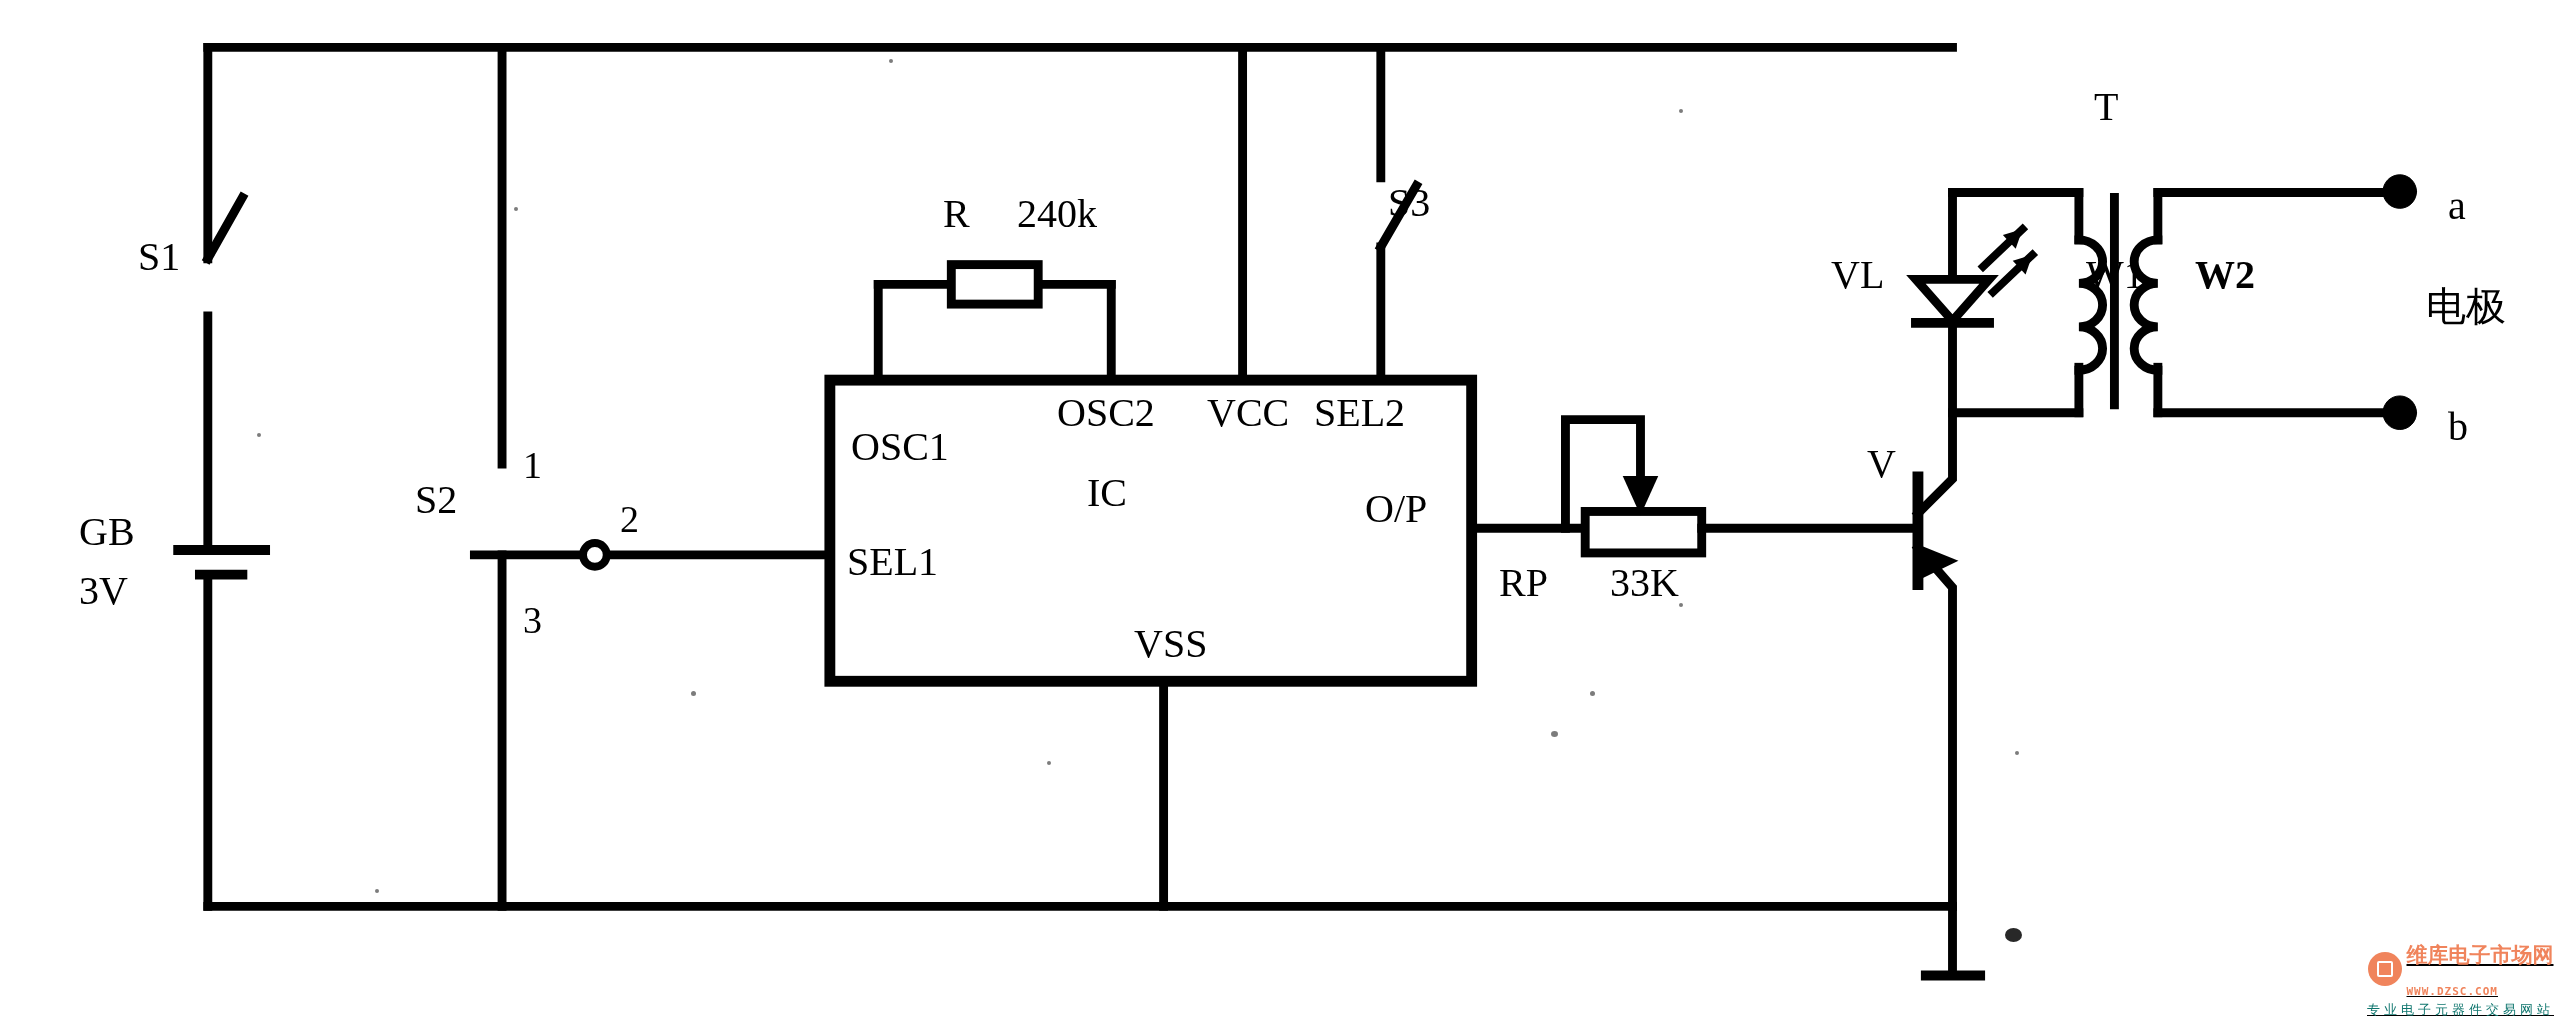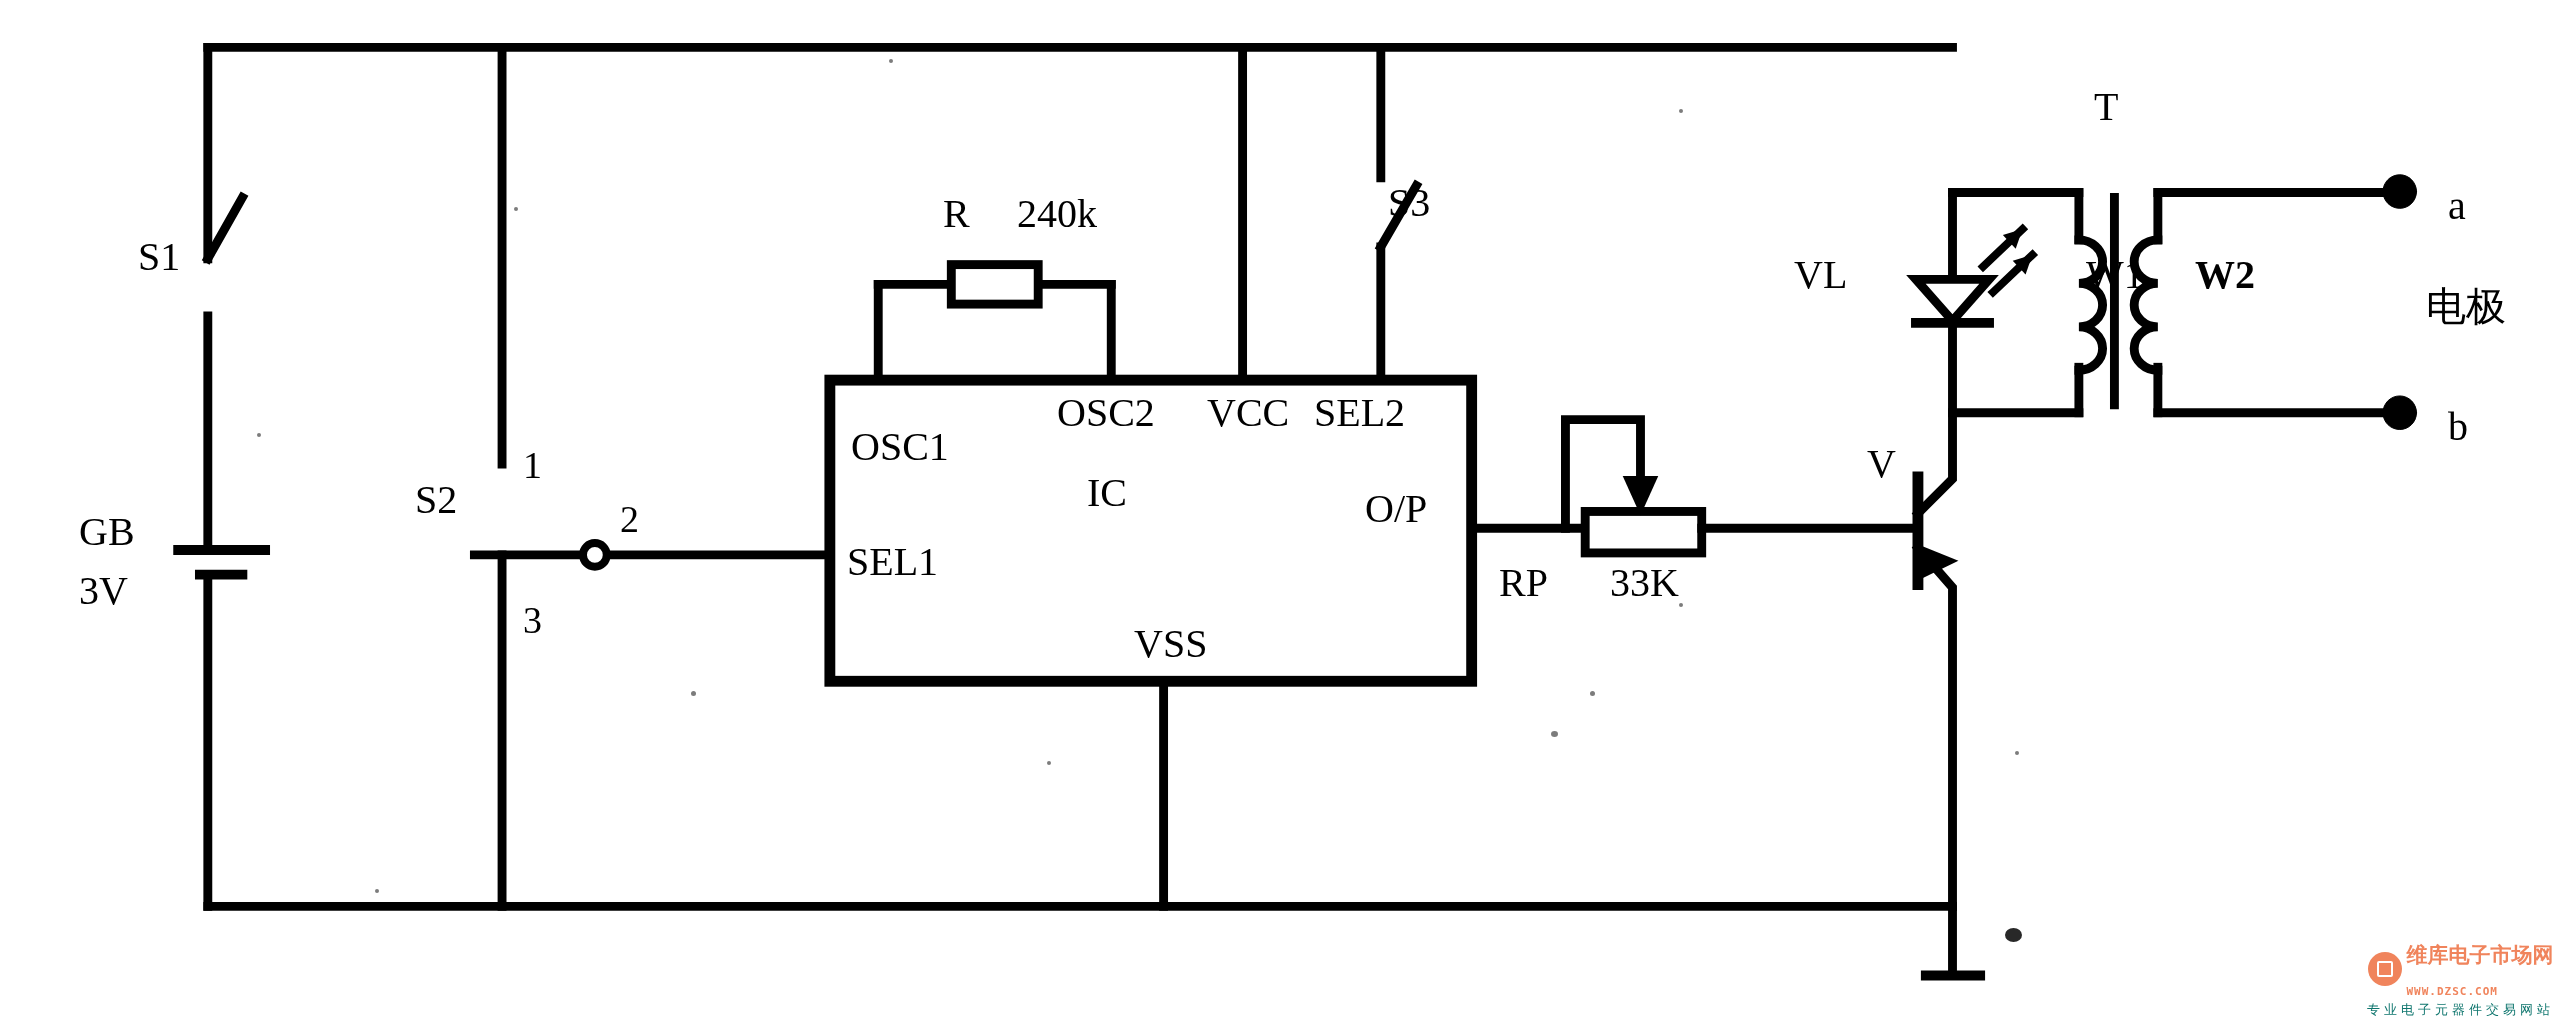--- a/index.html
+++ b/index.html
@@ -37,20 +37,21 @@
   #watermark {
     position: absolute;
     left: 2349px;
     top: 948px;
     width: 223px;
     height: 63px;
     display: flex;
     flex-direction: column;
     align-items: center;
     justify-content: center;
+    text-decoration: underline;
   }
   #wm-row {
     display: flex;
     align-items: center;
     gap: 5px;
   }
   #wm-badge {
     width: 34px;
     height: 34px;
     border-radius: 50%;
@@ -198,21 +199,21 @@
   <div class="lbl lbl-lg" style="left:847px; top:522px;margin-top:20px;">SEL1</div>
   <div class="lbl lbl-lg" style="left:1087px; top:473px;">IC</div>
   <div class="lbl lbl-lg" style="left:1365px; top:489px;">O/P</div>
   <div class="lbl lbl-lg" style="left:1134px; top:624px;">VSS</div>
 
   <div class="lbl lbl-lg" style="left:1499px; top:563px;">RP</div>
   <div class="lbl lbl-lg" style="left:1610px; top:563px;">33K</div>
 
   <div class="lbl lbl-lg" style="left:1867px; top:444px;">V</div>
 
-  <div class="lbl lbl-lg" style="left:1794px; top:255px;text-align:right;">VL</div>
+  <div class="lbl lbl-lg" style="left:1831px; top:255px;text-align:right;">VL</div>
 
   <div class="lbl lbl-lg" style="left:2086px; top:255px;">W1</div>
 
   <div class="lbl lbl-lg" style="left:2094px; top:87px;">T</div>
 
   <div class="lbl lbl-lg" style="left:2195px; top:255px;font-weight:bold;">W2</div>
 
   <div class="lbl lbl-lg" style="left:2448px; top:186px;">a</div>
   <div class="lbl lbl-lg" style="left:2448px; top:407px;">b</div>
   <div class="lbl cjk" style="left:2426px; top:286px;">电极</div>

